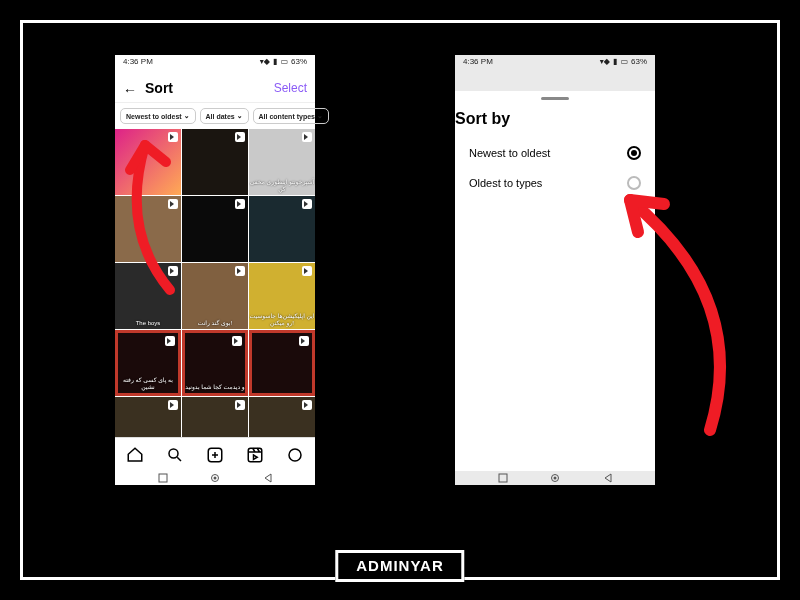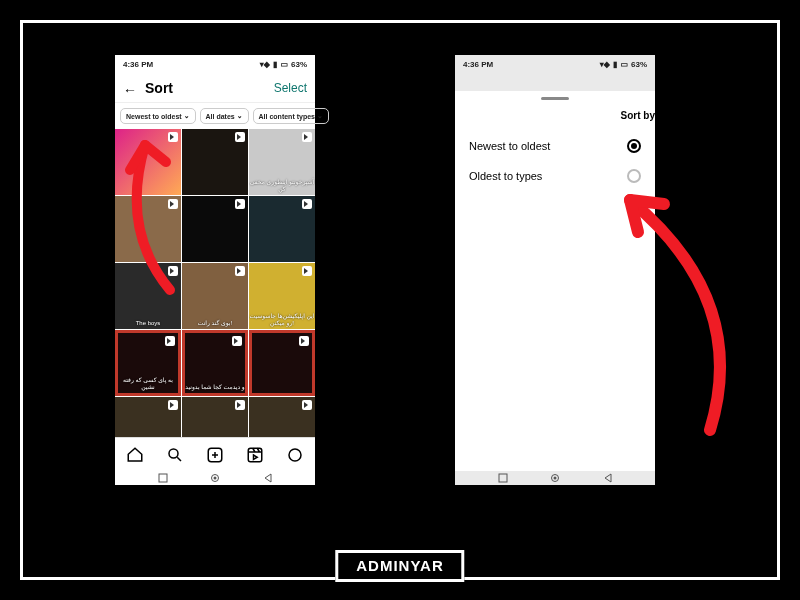--- a/index.html
+++ b/index.html
@@ -23,42 +23,41 @@
     background: #fff;
     box-shadow: 0 2px 8px rgba(0,0,0,0.4);
   }
   .phone-left { left: 115px; top: 55px; }
   .phone-right { left: 455px; top: 55px; }
 
   .statusbar {
     height: 18px;
     display: flex;
     justify-content: space-between;
-    align-items: center;
+    align-items: flex-end;
     padding: 7px 8px;
     font-size: 8px;
     color: #222;
     background: #fff;
-    font-weight: bold;
   }
   .phone-right .statusbar { background: #eaeaea; }
   .statusbar .right { display: flex; gap: 3px; align-items: center; }
 
   .headerbar {
     height: 30px;
     display: flex;
     align-items: center;
     justify-content: space-between;
     padding: 0 8px;
     border-bottom: 1px solid #eee;
   }
   .headerbar .left { display: flex; align-items: center; gap: 8px; }
   .back-arrow { font-size: 14px; font-weight: bold; }
   .title { font-size: 14px; font-weight: 700; }
-  .select-link { font-size: 12px; color: #0f766e; font-weight: 500; }
+  .select-link { font-size: 12px; color: #8b5cf6; font-weight: 500; }
 
   .filters {
     display: flex;
     gap: 4px;
     padding: 5px 5px;
     flex-wrap: nowrap;
   }
   .filter-chip {
     border: 1px solid #ccc;
     border-radius: 5px;
@@ -153,21 +152,21 @@
     margin: 6px auto;
   }
   .phone-right .statusbar-wrap { background:#eaeaea; height: 36px; }
   .sheet {
     background: #fff;
     height: calc(100% - 36px - 14px);
     border-radius: 8px 8px 0 0;
     display: flex;
     flex-direction: column;
   }
-  .sheet-title { text-align: right; font-size: 10px; font-weight: 600; padding: 4px 0 10px; }
+  .sheet-title { text-align: left; font-size: 16px; font-weight: 600; padding: 4px 0 10px; }
   .option {
     display: flex;
     justify-content: space-between;
     align-items: center;
     padding: 8px 14px;
     font-size: 11px;
   }
   .radio {
     width: 14px; height: 14px; border: 2px solid #000; border-radius: 50%;
     display: flex; align-items: center; justify-content: center;

